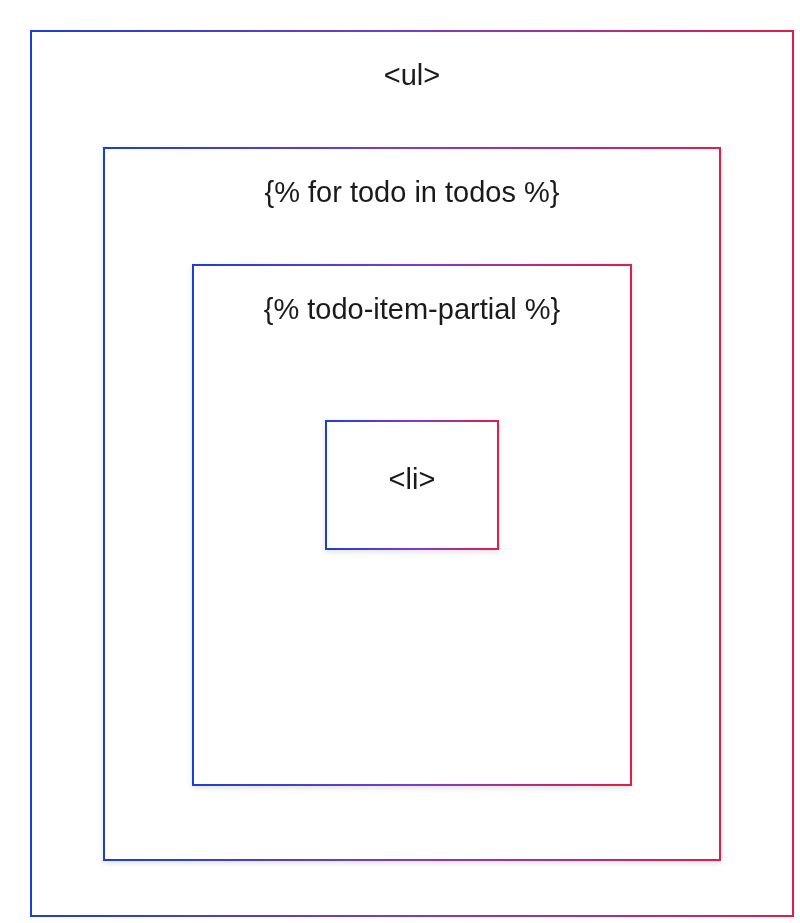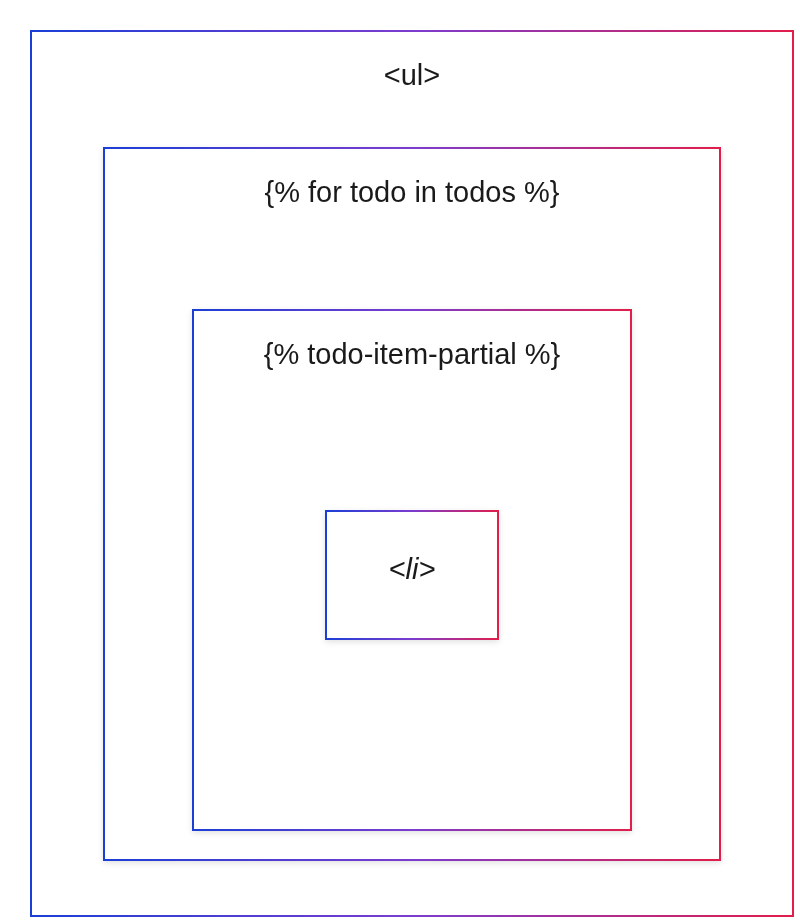--- a/index.html
+++ b/index.html
@@ -22,21 +22,20 @@
       border: 2.5px solid transparent;
       background:
         linear-gradient(#ffffff, #ffffff) padding-box,
         linear-gradient(90deg, #1a3fd6 0%, #7b3ccf 50%, #e21d4a 100%) border-box;
       display: flex;
       flex-direction: column;
       align-items: center;
     }
     .box.shadow {
       box-shadow: 0 2px 6px rgba(0,0,0,0.12);
-      gap: 45px;
     }
     .label {
       font-size: 29px;
       color: #1a1a1a;
       text-align: center;
       padding-top: 14px;
       line-height: 1.2;
     }
     .outer {
       width: 764px;
@@ -52,21 +51,20 @@
       height: 522px;
       margin-top: 42px;
     }
     .inner {
       width: 174px;
       height: 130px;
       margin-top: 82px;
       display: flex;
       align-items: center;
       justify-content: center;
-      font-style: italic;
     }
     .inner .label {
       padding-top: 0;
     }
   </style>
 </head>
 <body>
 
 <div class="box outer">
   <div class="label">&lt;ul&gt;</div>

